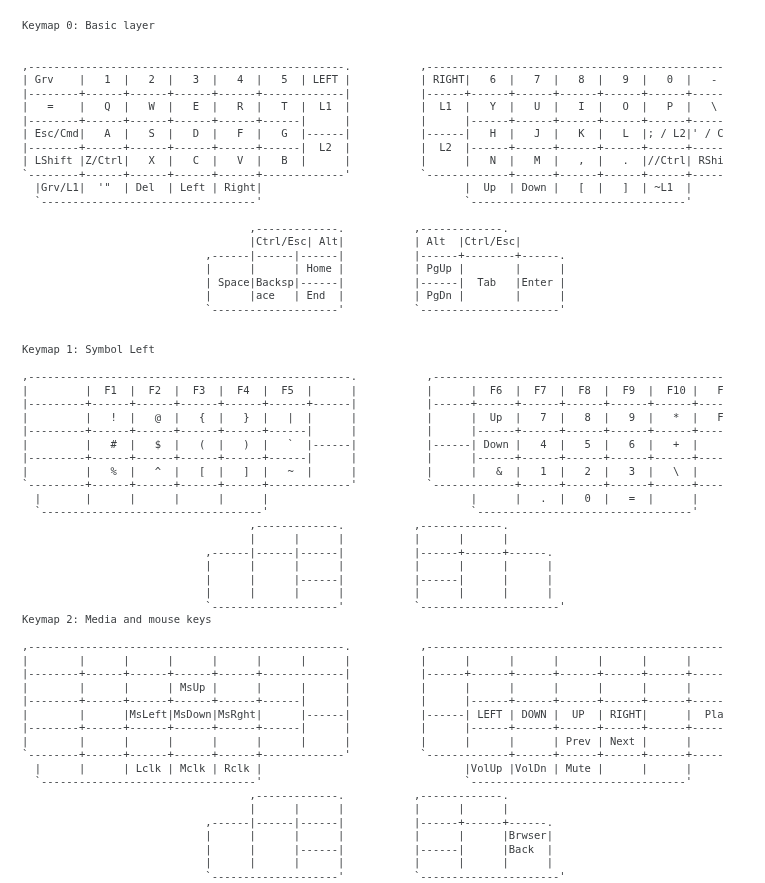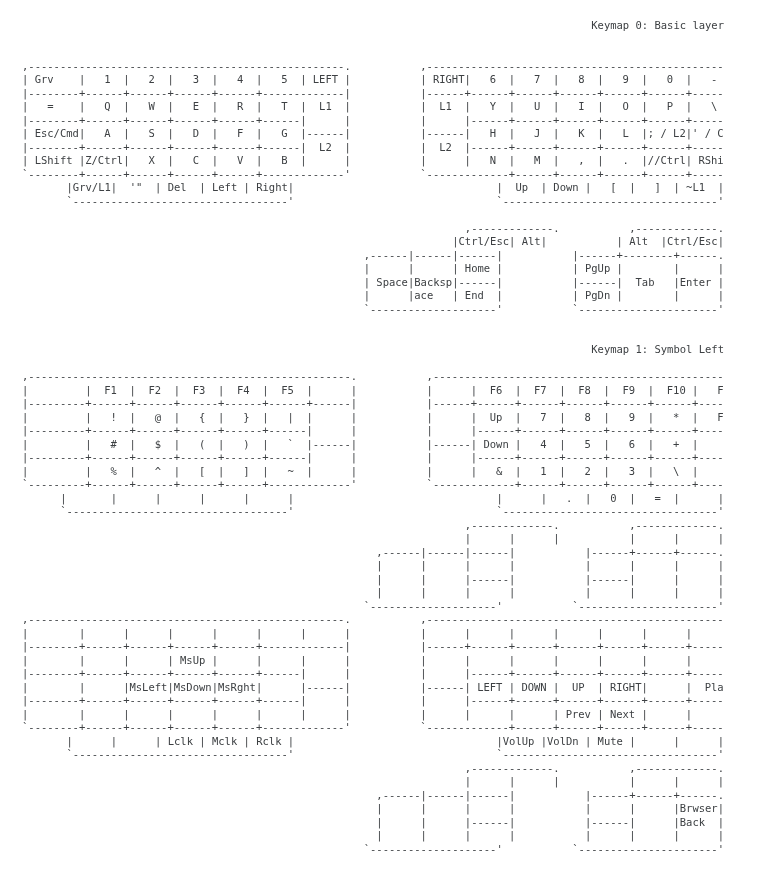--- a/index.html
+++ b/index.html
@@ -11,21 +11,20 @@
     width: 724px;
     height: 883px;
     box-sizing: border-box;
     overflow: hidden;
     padding: 19px 0 0 22px;
     font-family: "DejaVu Sans Mono", "Liberation Mono", monospace;
     font-size: 10.5px;
     line-height: 13.5px;
     color: #3d4043;
     background: #ffffff;
-    text-align: right;
   }
   .keymap-title {
     white-space: pre;
     font: inherit;
     margin: 0;
   }
   pre.art {
     font: inherit;
     white-space: pre;
     margin: 0;
@@ -85,20 +84,21 @@
     <pre class="art thumb-grid">                                    ,-------------.           ,-------------.
                                     |      |      |           |      |      |
                              ,------|------|------|           |------+------+------.
                              |      |      |      |           |      |      |      |
                              |      |      |------|           |------|      |      |
                              |      |      |      |           |      |      |      |
                              `--------------------'           `----------------------'</pre>
   </section>
 
   <section class="section-2">
+    <div class="keymap-title">Keymap 2: Media and mouse keys</div>
     <pre class="art main-grid">,--------------------------------------------------.           ,--------------------------------------------------.
 |        |      |      |      |      |      |      |           |      |      |      |      |      |      |        |
 |--------+------+------+------+------+-------------|           |------+------+------+------+------+------+--------|
 |        |      |      | MsUp |      |      |      |           |      |      |      |      |      |      |        |
 |--------+------+------+------+------+------|      |           |      |------+------+------+------+------+--------|
 |        |      |MsLeft|MsDown|MsRght|      |------|           |------| LEFT | DOWN |  UP  | RIGHT|      |  Play  |
 |--------+------+------+------+------+------|      |           |      |------+------+------+------+------+--------|
 |        |      |      |      |      |      |      |           |      |      |      | Prev | Next |      |        |
 `--------+------+------+------+------+-------------'           `-------------+------+------+------+------+--------'
   |      |      | Lclk | Mclk | Rclk |                                |VolUp |VolDn | Mute |      |      |

